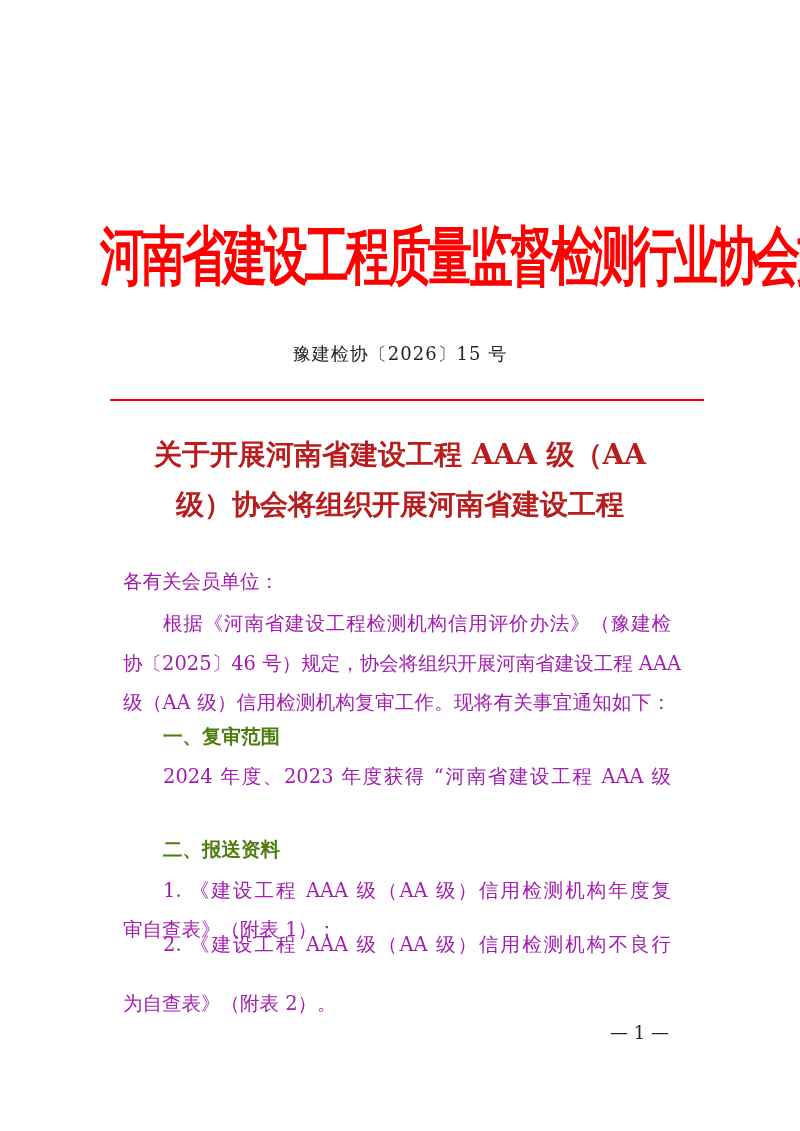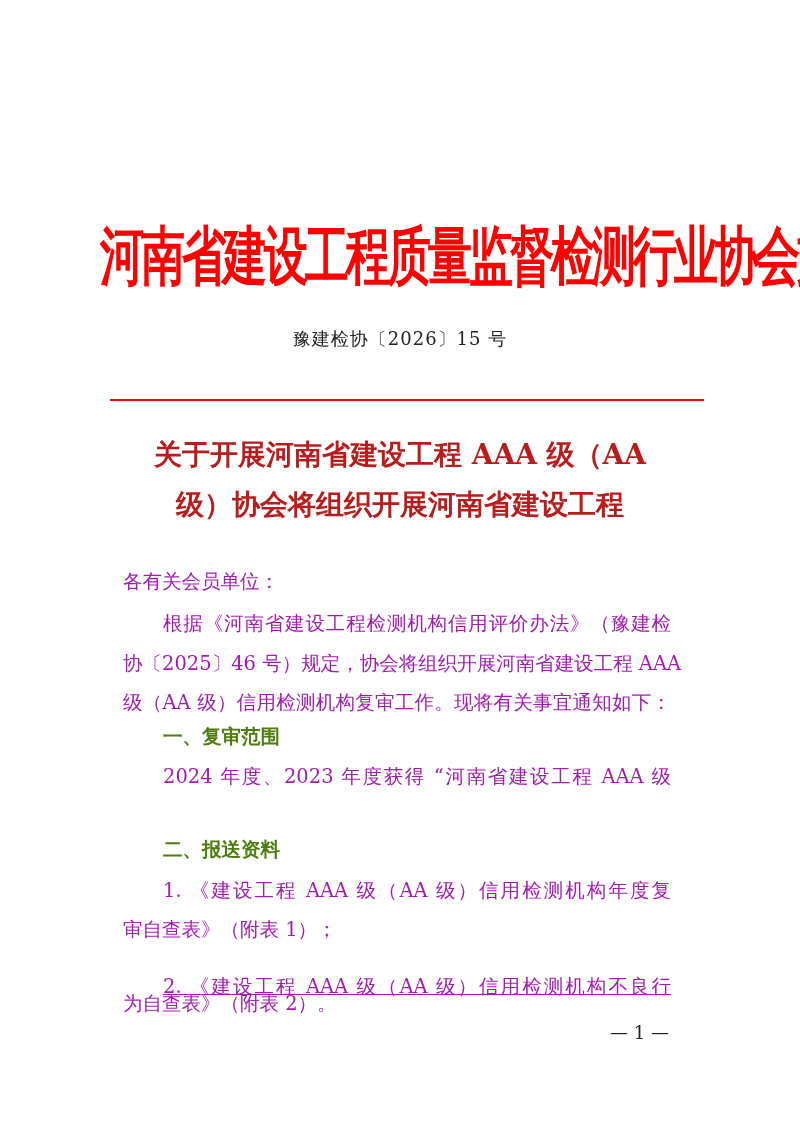--- a/index.html
+++ b/index.html
@@ -33,21 +33,21 @@
       font-size: 44px;
       letter-spacing: -3px;
       line-height: 70px;
       transform: scaleY(1.45);
       transform-origin: center top;
       white-space: nowrap;
     }
     .doc-number {
       position: absolute;
       left: 0;
-      top: 327px;
+      top: 342px;
       width: 800px;
       text-align: center;
       font-size: 18px;
       letter-spacing: 1px;
       color: #222;
     }
     .red-rule {
       position: absolute;
       left: 110px;
       top: 399px;
@@ -122,18 +122,18 @@
   <div class="body-line justify" style="top:688px;">级（AA 级）信用检测机构复审工作。现将有关事宜通知如下：</div>
 
   <div class="heading" style="top:722px;">一、复审范围</div>
   <div class="body-line indent justify" style="top:762px;">2024 年度、2023 年度获得 “河南省建设工程 AAA 级</div>
 
   <div class="heading" style="top:835px;">二、报送资料</div>
 
   <div class="body-line indent justify" style="top:876px;">1. 《建设工程 AAA 级（AA 级）信用检测机构年度复</div>
   <div class="body-line" style="top:915px;">审自查表》（附表 1）；</div>
 
-  <div class="body-line indent justify" style="top:972px;text-decoration:underline;">2. 《建设工程 AAA 级（AA 级）信用检测机构不良行</div>
+  <div class="body-line indent justify" style="top:930px;">2. 《建设工程 AAA 级（AA 级）信用检测机构不良行</div>
   <div class="body-line" style="top:989px;">为自查表》（附表 2）。</div>
 
   <div class="page-number">— 1 —</div>
 
 </div>
 
 </body></html>

